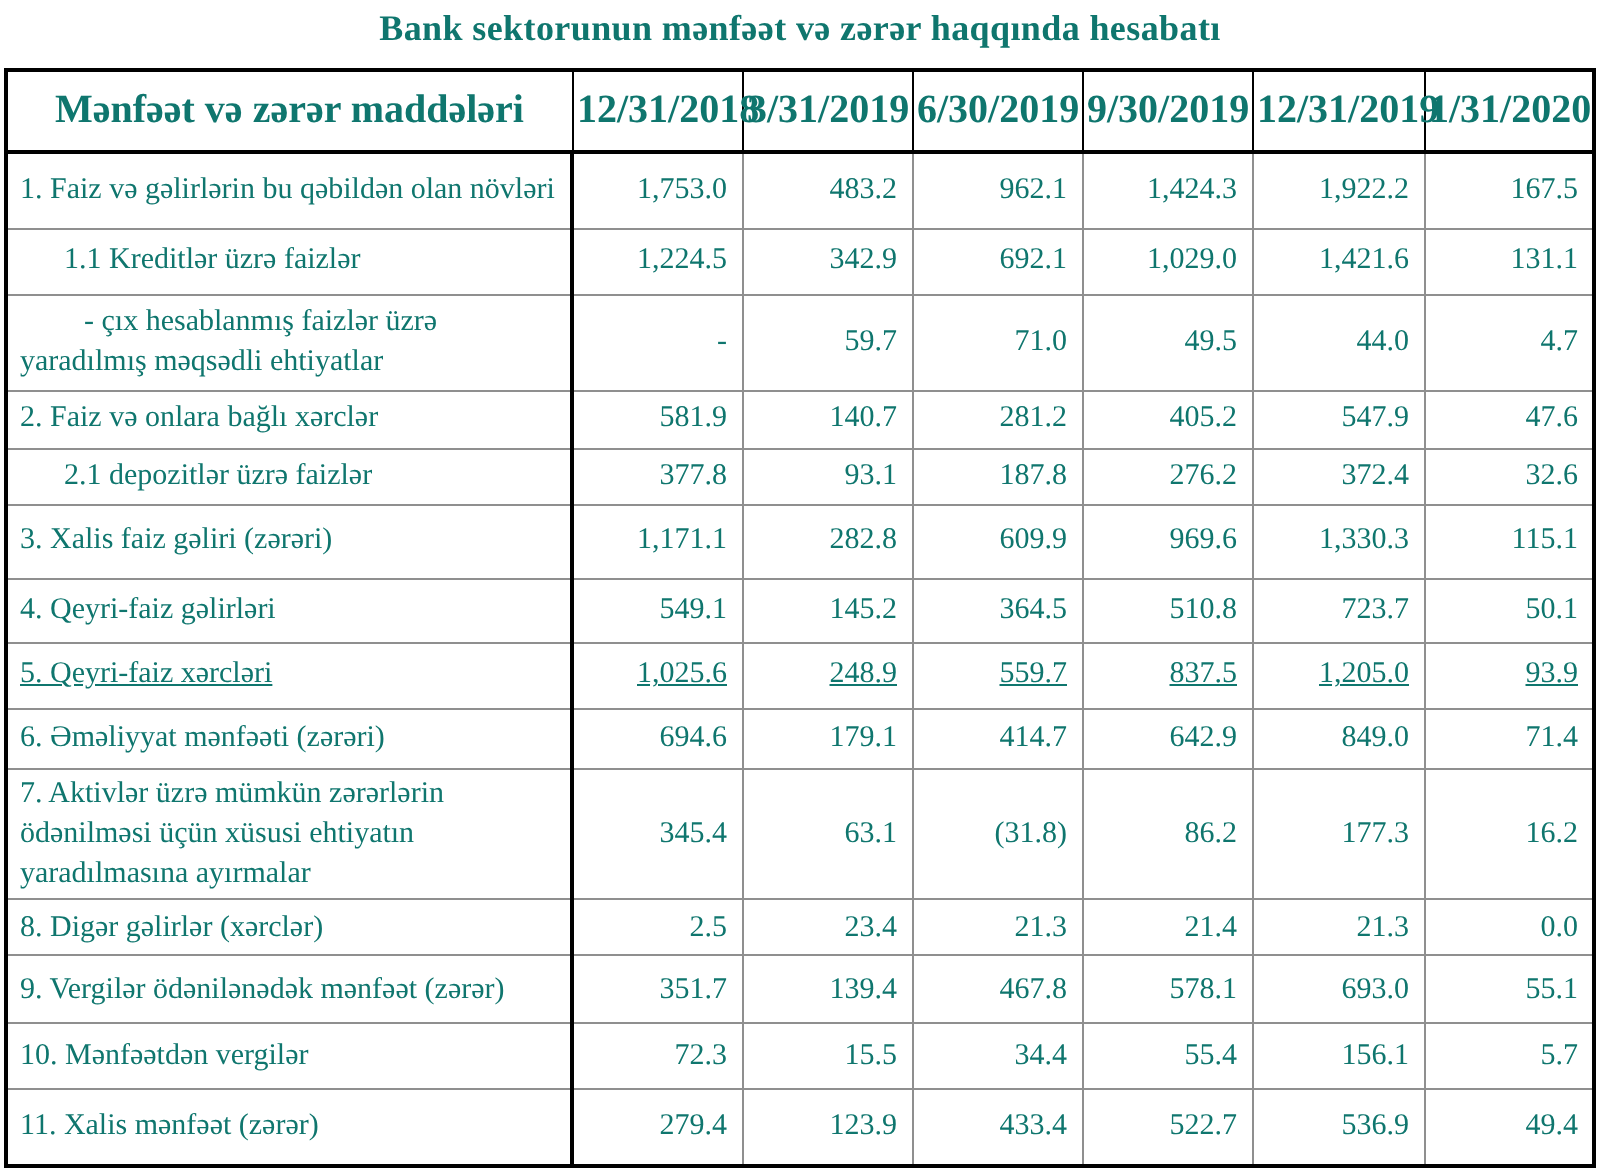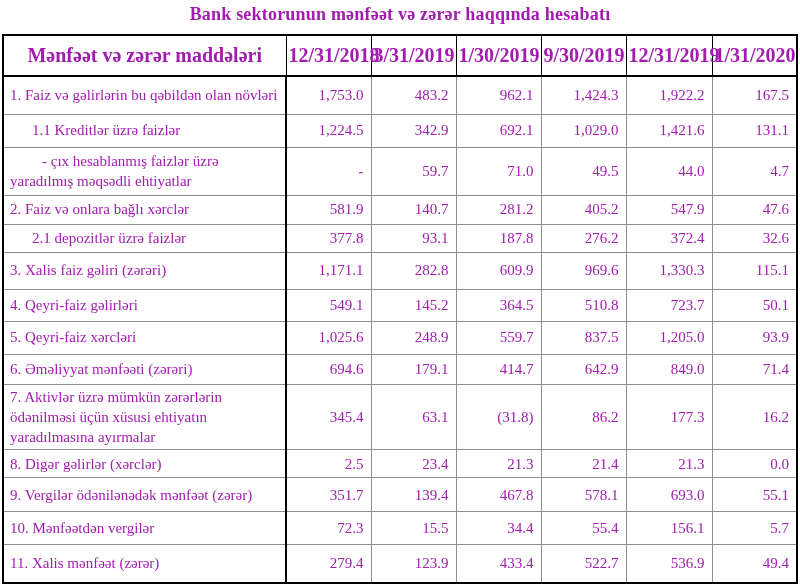--- a/index.html
+++ b/index.html
@@ -1,18 +1,18 @@
 <!DOCTYPE html>
 <html><head>
 <meta charset="utf-8">
 <style>
   html,body{margin:0;padding:0;background:#fff;}
   .page{
     width:800px;height:587px;background:#fff;box-sizing:border-box;
-    font-family:"Liberation Serif","DejaVu Serif",serif;color:#a21caf;
+    font-family:"Liberation Serif","DejaVu Serif",serif;color:#0f766e;
     overflow:hidden;
   }
   .title{
     margin:4px 0 9px 0;text-align:center;
     font-size:18px;font-weight:bold;letter-spacing:.2px;
   }
   table{
     width:794px;margin:0 auto;border-collapse:collapse;table-layout:fixed;
     border:2px solid #000;
   }
@@ -48,21 +48,21 @@
         <col style="width:85px">
       <col style="width:85px">
         <col style="width:86px">
         <col style="width:85px">
     </colgroup>
     <thead>
       <tr>
           <th>Mənfəət və zərər maddələri</th>
           <th>12/31/2018</th>
           <th>3/31/2019</th>
-          <th>1/30/2019</th>
+          <th>6/30/2019</th>
           <th>9/30/2019</th>
           <th>12/31/2019</th>
           <th>1/31/2020</th>
         </tr>
     </thead>
     <tbody>
         <tr style="height: 38px;">
           <td class="label ind0">1. Faiz və gəlirlərin bu qəbildən olan növləri</td>
           <td class="num">1,753.0</td>
           <td class="num">483.2</td>
@@ -119,21 +119,21 @@
         </tr>
         <tr style="height: 32px;">
           <td class="label ind0">4. Qeyri-faiz gəlirləri</td>
           <td class="num">549.1</td>
           <td class="num">145.2</td>
           <td class="num">364.5</td>
           <td class="num">510.8</td>
           <td class="num">723.7</td>
           <td class="num">50.1</td>
         </tr>
-        <tr style="height: 33px;">
+        <tr style="height: 33px; text-decoration: underline;">
           <td class="label ind0">5. Qeyri-faiz xərcləri</td>
           <td class="num">1,025.6</td>
           <td class="num">248.9</td>
           <td class="num">559.7</td>
           <td class="num">837.5</td>
           <td class="num">1,205.0</td>
           <td class="num">93.9</td>
         </tr>
         <tr style="height: 30px;">
           <td class="label ind0">6. Əməliyyat mənfəəti (zərəri)</td>

